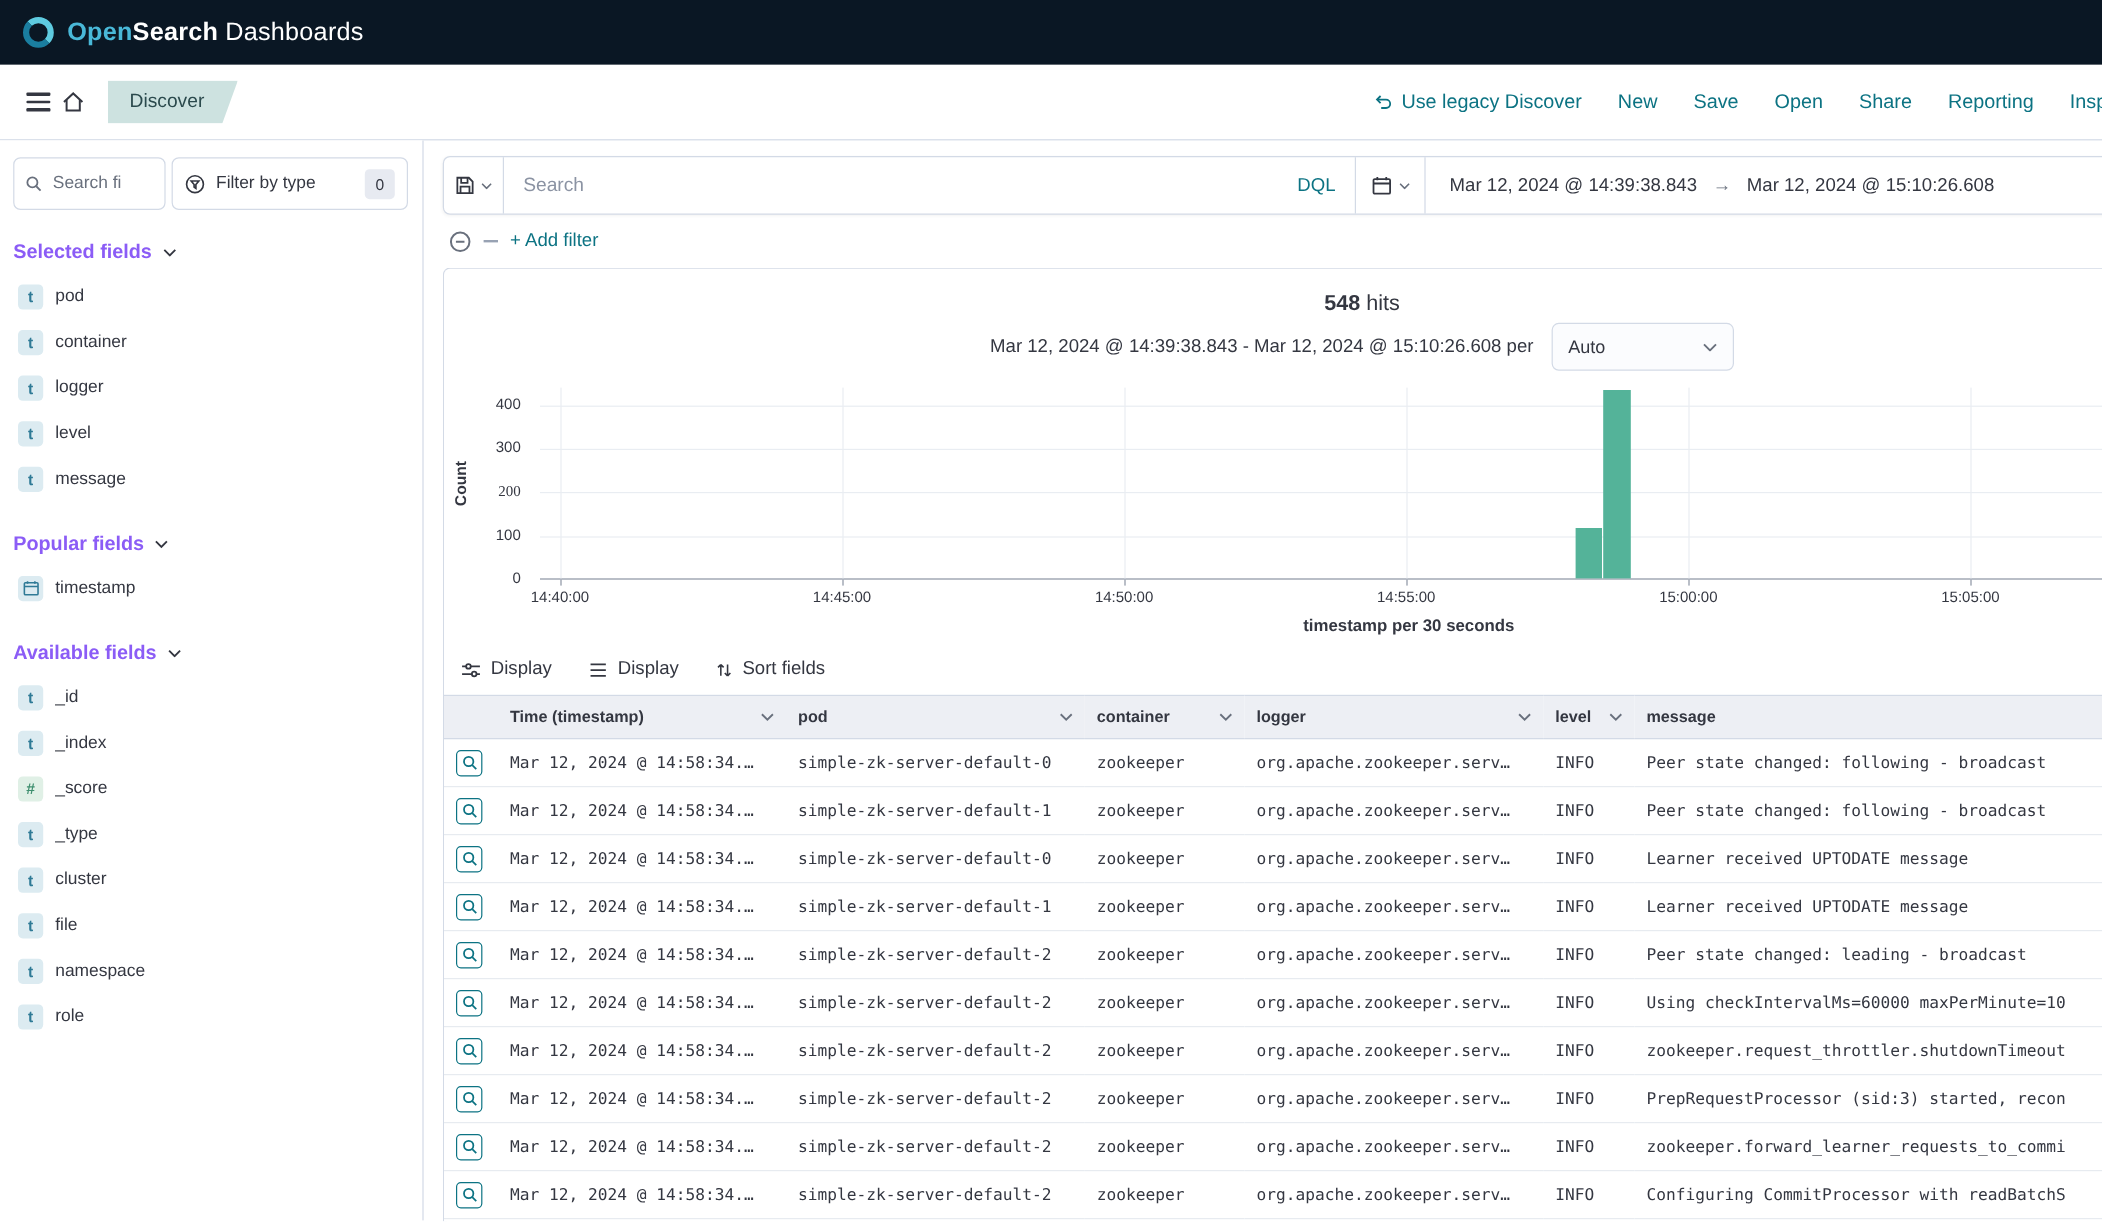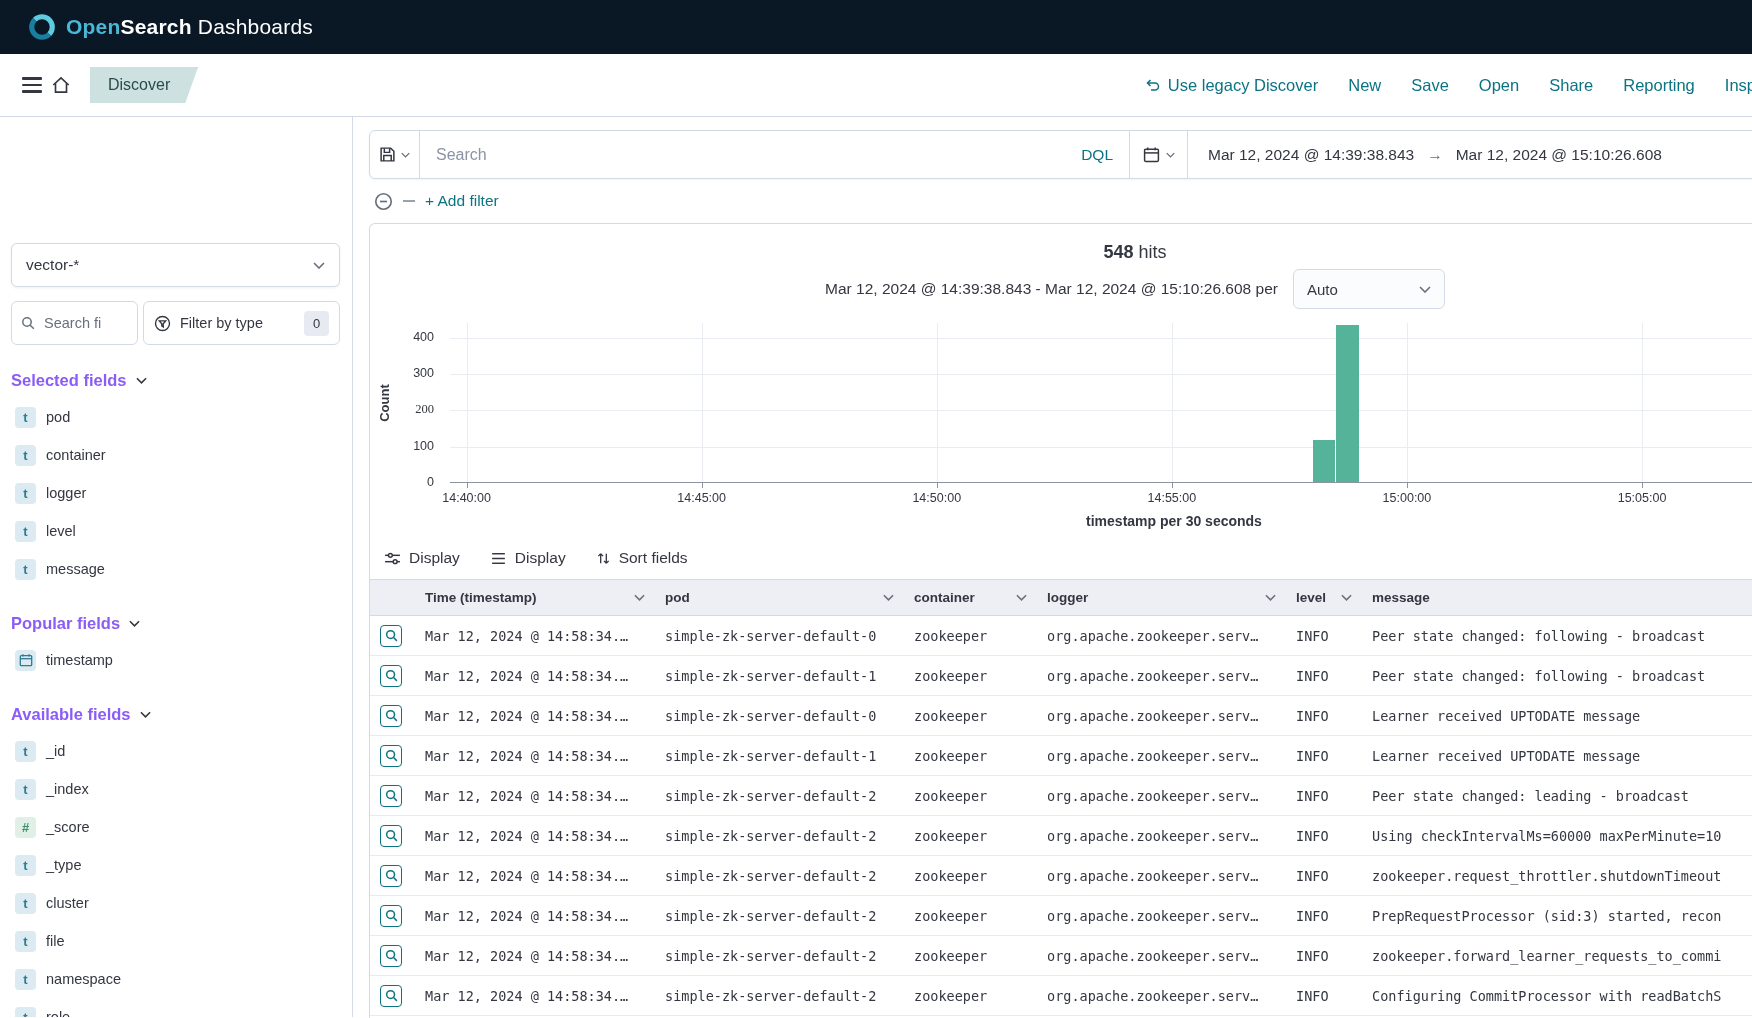--- a/index.html
+++ b/index.html
@@ -6,21 +6,21 @@
   html, body {
     margin: 0; padding: 0;
     width: 1752px; height: 1018px;
     overflow: hidden;
     background: #fff;
     color: #343741;
     font-family: "Liberation Sans", sans-serif;
   }
 
   
-  .topbar { height: 54px; background: #0a1724; display: flex; align-items: center; padding: 0 28px; }
+  .topbar { height: 54px; background: #0a1724; display: flex; align-items: center; padding: 0 18px; }
   .logo { display: flex; align-items: center; gap: 10px; }
   .logo-text { font-size: 21px; letter-spacing: .2px; white-space: nowrap; }
   .logo-open { color: #49b8d8; font-weight: 700; }
   .logo-search { color: #fff; font-weight: 700; }
   .logo-suffix { color: #fff; font-weight: 400; }
 
   
   .navbar { height: 63px; border-bottom: 1px solid #d3dae6; display: flex; align-items: center; padding-left: 18px; background: #fff; overflow: hidden; }
   .icon-btn { background: none; border: none; cursor: pointer; display: flex; align-items: center; justify-content: center; padding: 4px; color: #343741; }
   .hamburger { display: flex; flex-direction: column; gap: 4px; }
@@ -157,28 +157,20 @@
       </a>
       <a class="nav-link">
         <span>Inspect</span>
       </a>
     </div>
 </nav>
 
 <div class="content">
 
   <aside class="sidebar">
-    <div class="index-select">
-      <span>vector-*</span>
-      <span class="chev">
-        <svg width="12" height="7" viewBox="0 0 12 7" fill="none" stroke="#69707d" stroke-width="1.6">
-            <polyline points="1,1 6,6 11,1"></polyline>
-          </svg>
-      </span>
-    </div>
 
     <div class="sidebar-controls">
       <div class="side-search">
         <span style="display:flex">
           <svg width="14" height="14" viewBox="0 0 14 14" fill="none" stroke="#69707d" stroke-width="1.5">
               <circle cx="6" cy="6" r="4.2"></circle>
               <line x1="9.2" y1="9.2" x2="12.8" y2="12.8"></line>
             </svg>
         </span>
         <input type="text" placeholder="Search fi" style="">

